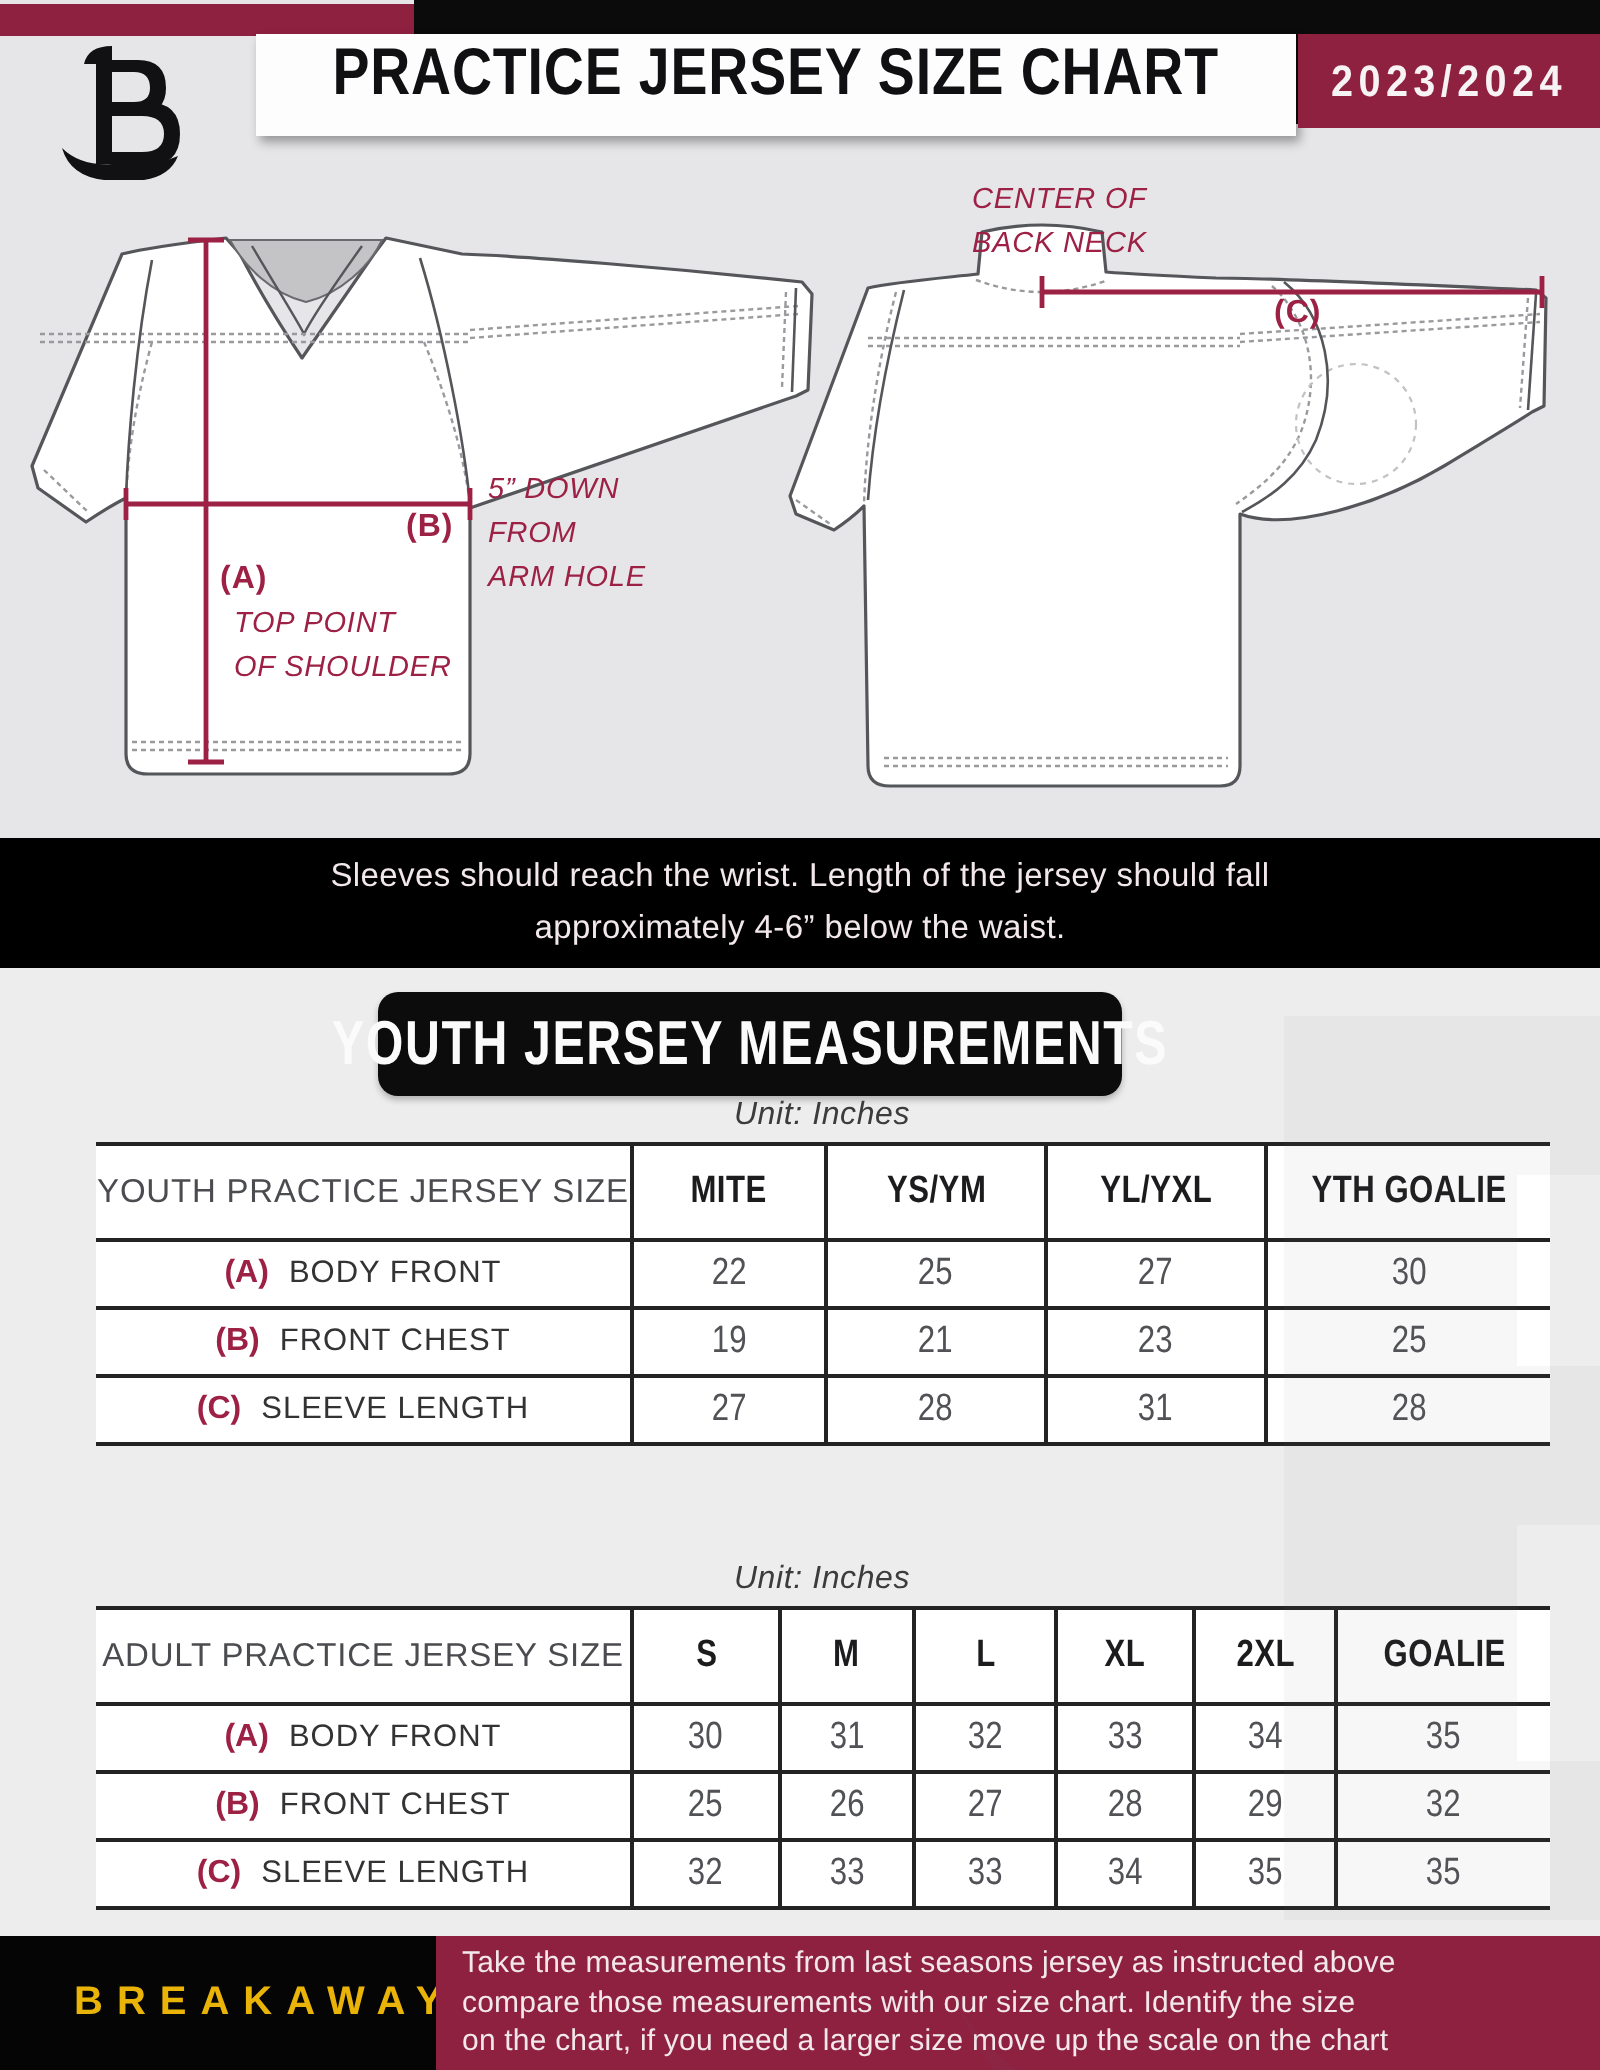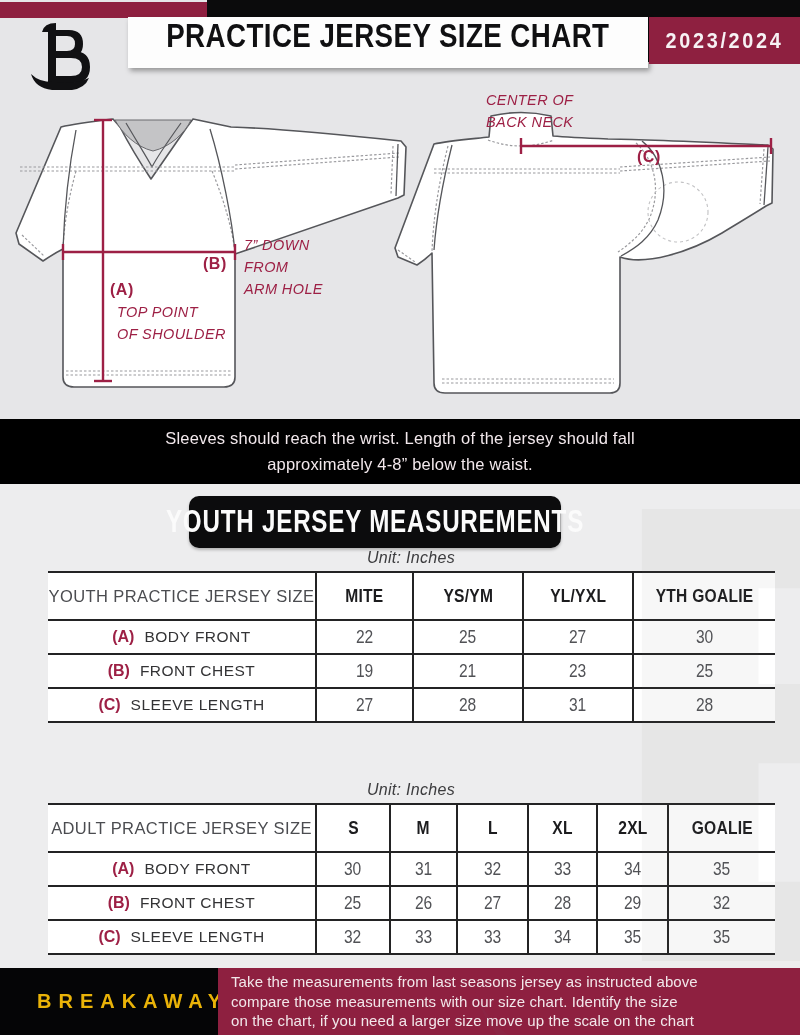--- a/index.html
+++ b/index.html
@@ -187,33 +187,33 @@
     </g>
   </svg>
 
   <div class="abs diag-marker lbl-a-marker">(A)</div>
   <div class="abs diag-label lbl-a-cap">
     <div>TOP POINT</div>
     <div>OF SHOULDER</div>
   </div>
   <div class="abs diag-marker lbl-b-marker">(B)</div>
   <div class="abs diag-label lbl-b-cap">
-    <div>7” DOWN</div>
+    <div>5” DOWN</div>
     <div>FROM</div>
     <div>ARM HOLE</div>
   </div>
   <div class="abs diag-label lbl-neck-cap">
     <div>CENTER OF</div>
     <div>BACK NECK</div>
   </div>
   <div class="abs diag-marker lbl-c-marker">(C)</div>
 
   <div class="abs notice">
     <div>Sleeves should reach the wrist. Length of the jersey should fall</div>
-    <div>approximately 4-8” below the waist.</div>
+    <div>approximately 4-6” below the waist.</div>
   </div>
 
   <div class="abs section-banner youth-banner">
     <span>YOUTH JERSEY MEASUREMENTS</span>
   </div>
   <div class="abs unit-text youth-unit">Unit: Inches</div>
   <table class="size-table youth-table">
       <colgroup>
         <col style="width: 268px;">
         <col style="width: 97px;">

